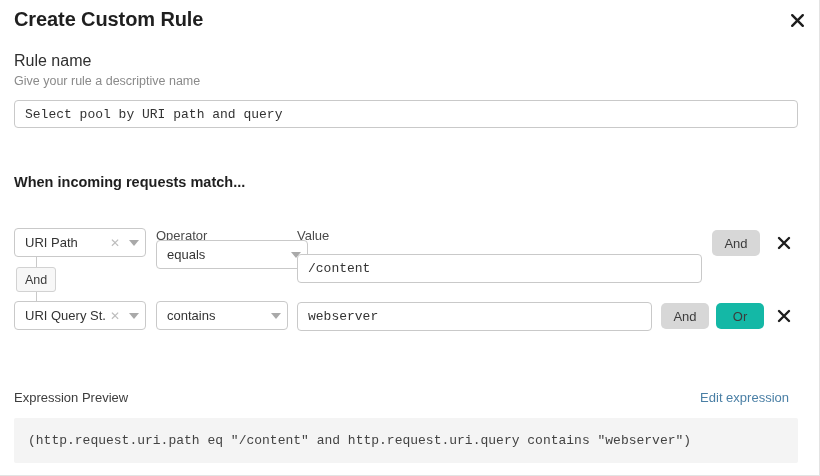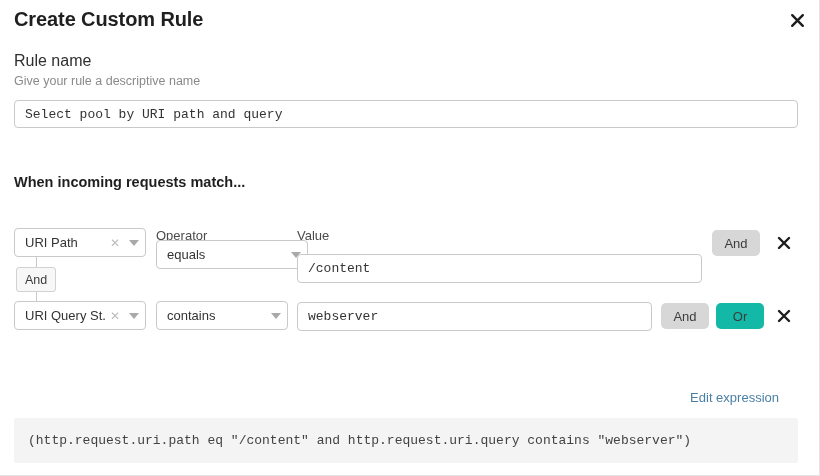--- a/index.html
+++ b/index.html
@@ -278,19 +278,20 @@
 
   <button class="pill-btn" style="left:661px; top:303px; width:48px;">And</button>
   <button class="pill-btn or" style="left:716px; top:303px; width:48px;">Or</button>
 
   <div class="row-remove" style="left:775px; top:307px;">
     <svg width="14" height="14" viewBox="0 0 14 14" aria-hidden="true">
       <path d="M2 2 L12 12 M12 2 L2 12" stroke="#1d1d1d" stroke-width="2.4" stroke-linecap="round"></path>
     </svg>
   </div>
 
-  <div class="preview-link" style="right:40px; top:390px;">Edit expression</div>
+  <div class="preview-label" style="top:390px;">Expression Preview</div>
+  <div class="preview-link" style="right:30px; top:390px;">Edit expression</div>
 
   <div class="preview-box" style="left:14px; top:418px; width:784px; height:45px;">
     <span class="preview-code">(http.request.uri.path eq "/content" and http.request.uri.query contains "webserver")</span>
   </div>
 
 </div>
 
 </body></html>

